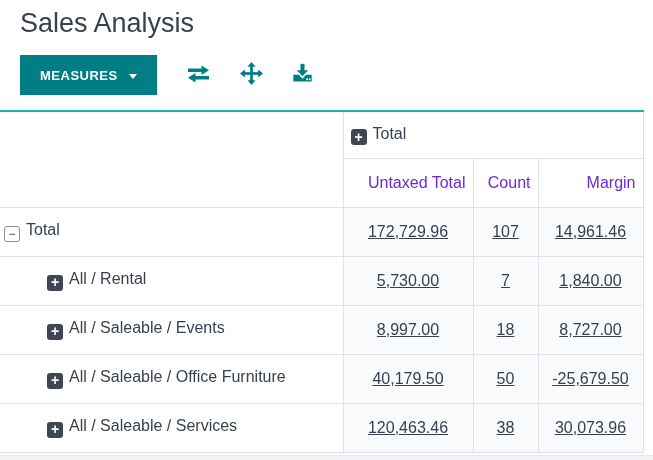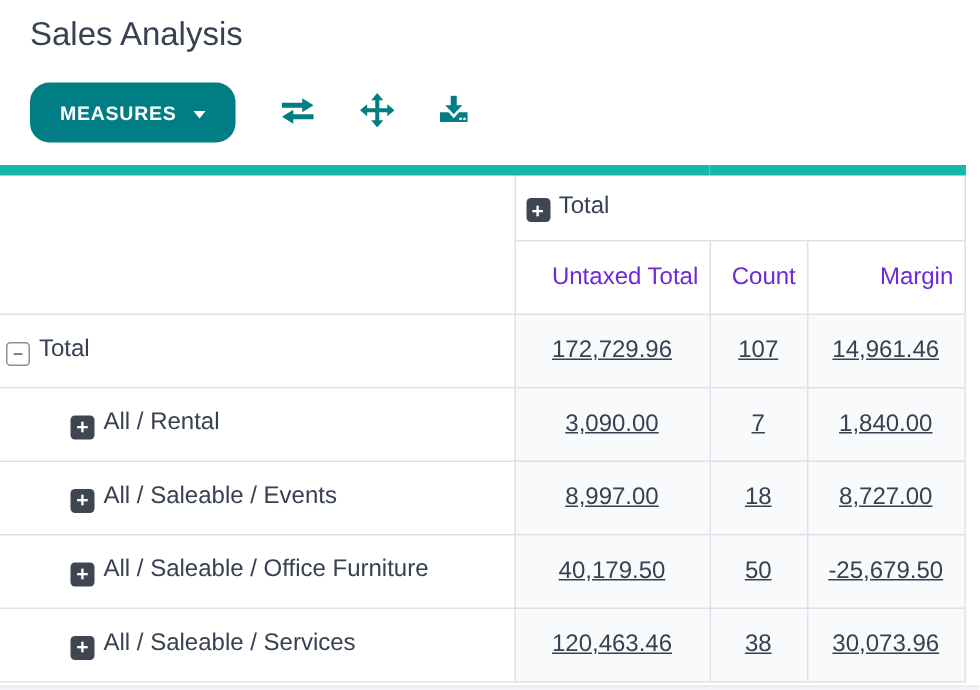--- a/index.html
+++ b/index.html
@@ -1,49 +1,49 @@
 <!DOCTYPE html>
 <html><head>
 <meta charset="utf-8">
 <style>
   html,body{margin:0;padding:0;}
   body{
     width:653px;height:460px;overflow:hidden;background:#fff;
     font-family:"Liberation Sans",sans-serif;color:#374151;
   }
   .page-title{
-    font-size:22px;font-weight:400;color:#374151;
+    font-size:27px;font-weight:400;color:#374151;
     margin:8px 0 0 20px;line-height:30px;
   }
   .toolbar{
     display:flex;align-items:center;margin:17px 0 0 20px;height:40px;
   }
   .measures-btn{
-    background:#017e84;color:#fff;border:none;border-radius:13px;
+    background:#017e84;color:#fff;border:none;border-radius:0;
     height:40px;padding:0 20px;display:flex;align-items:center;gap:11px;
     font-family:"Liberation Sans",sans-serif;font-size:13px;font-weight:700;
     letter-spacing:.5px;cursor:pointer;
   }
   .caret-down{
     width:0;height:0;border-left:4px solid transparent;border-right:4px solid transparent;
     border-top:5px solid #fff;margin-top:2px;
   }
   .insert-link{
     background:none;border:none;cursor:pointer;
     color:#017e84;font-family:"Liberation Sans",sans-serif;
     font-size:14px;font-weight:700;letter-spacing:.4px;margin-left:28px;padding:0;
   }
   .icon-btn{
     background:none;border:none;cursor:pointer;padding:0;
     margin-left:29px;display:flex;align-items:center;
   }
   .icon-btn svg{fill:#017e84;}
   .pivot-table{
     border-collapse:collapse;table-layout:fixed;width:643px;margin-top:15px;
-    font-size:16px;color:#374151;border-top:7px solid #14b8a6;padding-left:32px;
+    font-size:16px;color:#374151;border-top:2px solid #14b8a6;padding-left:32px;
   }
   .pivot-table th,.pivot-table td{
     box-sizing:border-box;border-bottom:1px solid #dee2e6;font-weight:400;
   }
   .corner-cell{background:#fff;border-right:1px solid #dee2e6;}
   .colgroup-header{
     text-align:left;padding-left:7px;height:47px;background:#fff;
     border-right:1px solid #dee2e6;cursor:pointer;
   }
   .measure-cell{
@@ -144,21 +144,21 @@
   </thead>
   <tbody>
       <tr>
         <th class="row-header indent-0"><span class="tree-icon minus"></span><span>Total</span></th>
         <td class="value-cell">172,729.96</td>
         <td class="value-cell">107</td>
         <td class="value-cell">14,961.46</td>
       </tr>
       <tr>
         <th class="row-header indent-1"><span class="tree-icon plus"></span><span>All / Rental</span></th>
-        <td class="value-cell">3,090.00</td>
+        <td class="value-cell">5,730.00</td>
         <td class="value-cell">7</td>
         <td class="value-cell">1,840.00</td>
       </tr>
       <tr>
         <th class="row-header indent-1"><span class="tree-icon plus"></span><span>All / Saleable / Events</span></th>
         <td class="value-cell">8,997.00</td>
         <td class="value-cell">18</td>
         <td class="value-cell">8,727.00</td>
       </tr>
       <tr>

